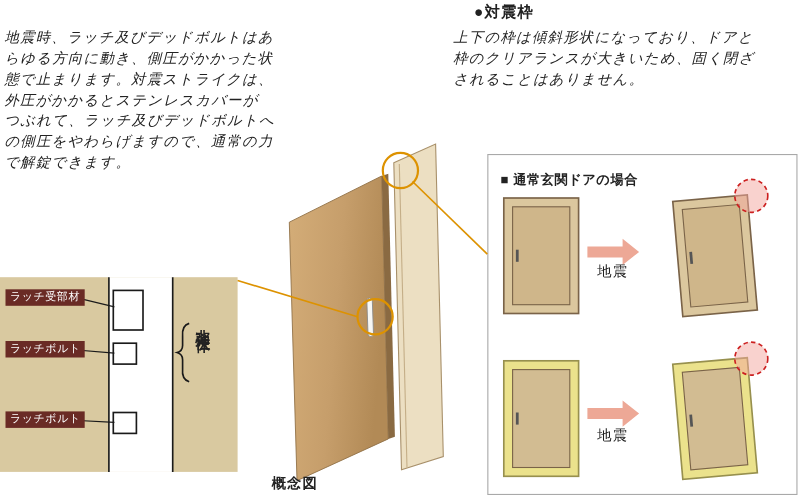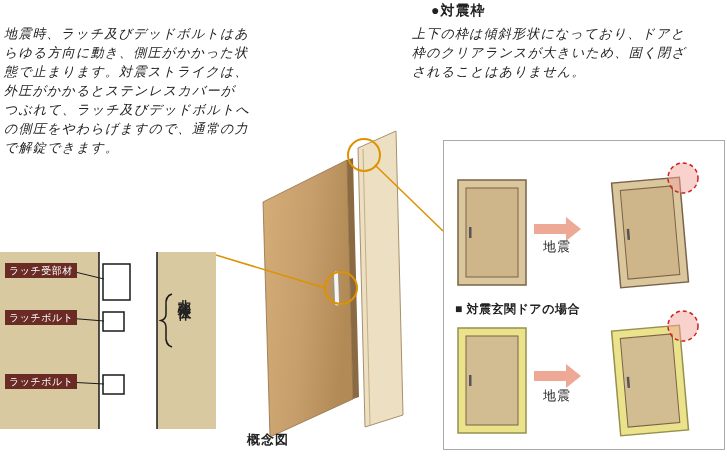--- a/index.html
+++ b/index.html
@@ -103,18 +103,18 @@
 枠のクリアランスが大きいため、固く閉ざ
 されることはありません。</div>
 
   <div class="abs tag" style="left:5px;top:263px;">ラッチ受部材</div>
   <div class="abs tag" style="left:5px;top:310px;">ラッチボルト</div>
   <div class="abs tag" style="left:5px;top:374px;">ラッチボルト</div>
   <div class="abs vert" style="left:175px;top:289px;">非弾性体</div>
 
   <div class="abs caption" style="left:247px;top:431px;">概念図</div>
 
+  <div class="abs sub-title" style="left:455px;top:155px;">■ 通常玄関ドアの場合</div>
   <div class="abs quake" style="left:543px;top:238px;">地震</div>
 
-  <div class="abs sub-title" style="left:455px;top:301px;">■ 対震玄関ドアの場合</div>
   <div class="abs quake" style="left:543px;top:387px;">地震</div>
 
 </div>
 
 </body></html>

